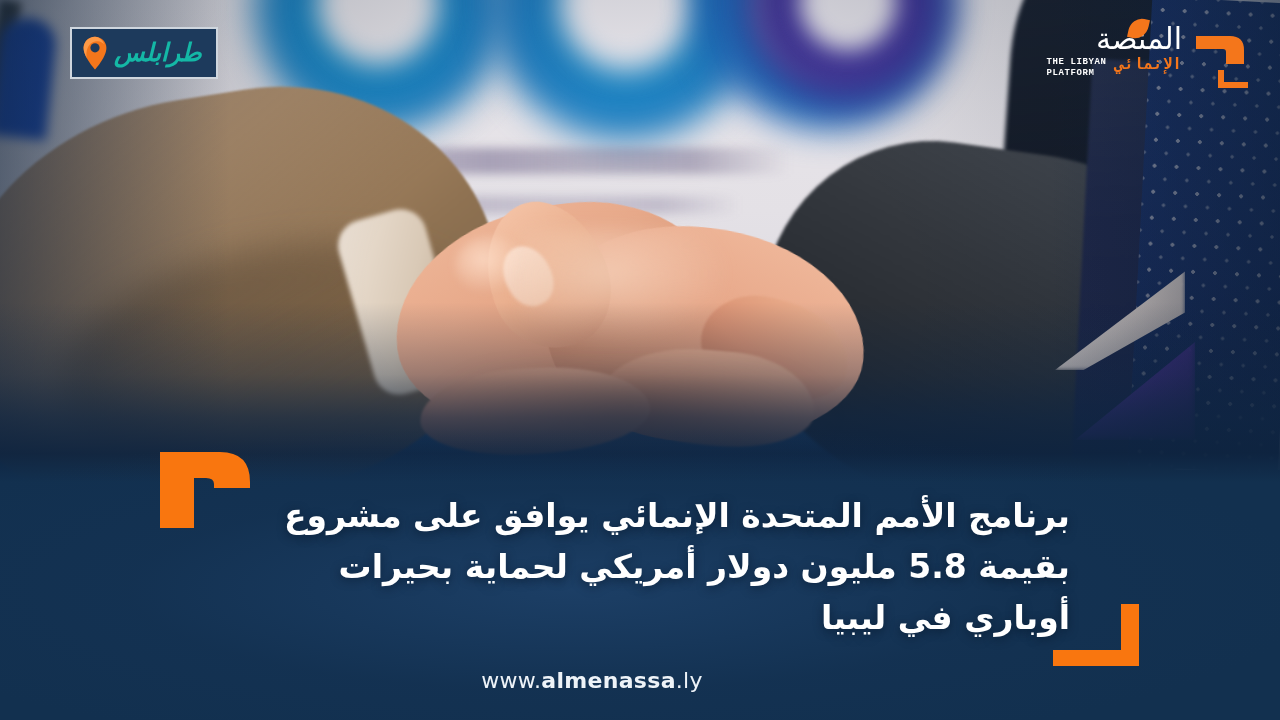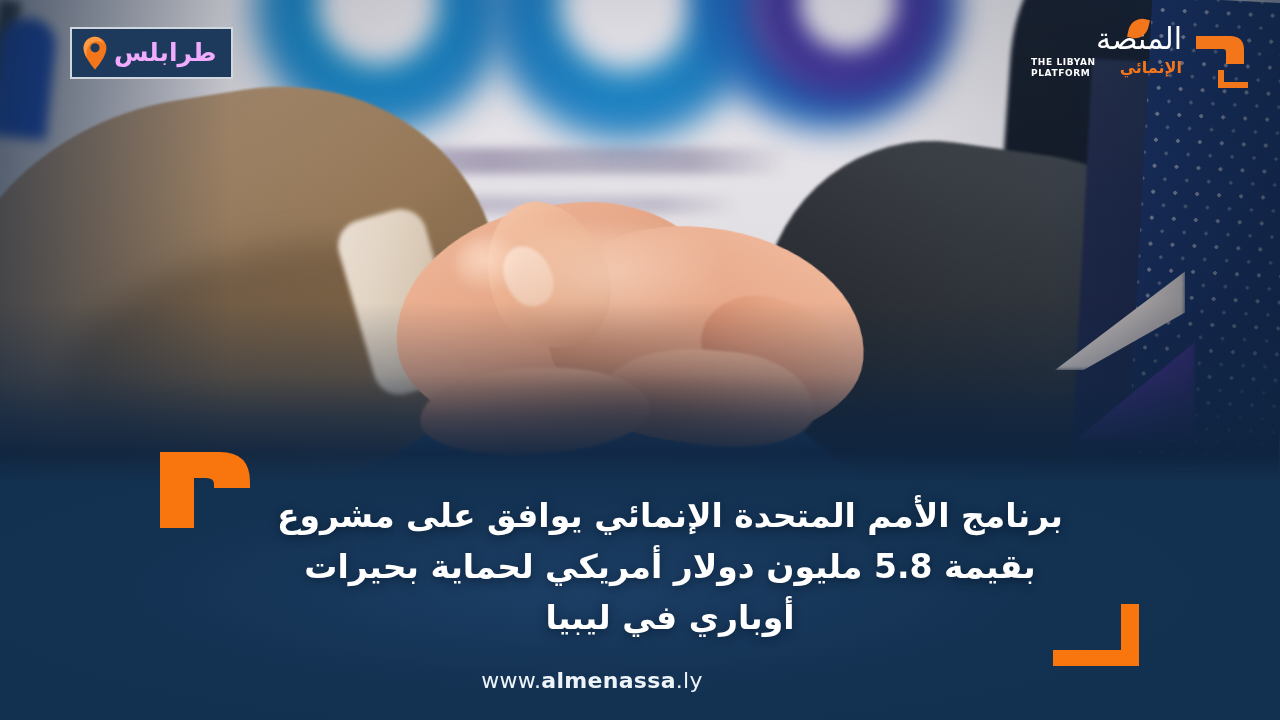--- a/index.html
+++ b/index.html
@@ -368,28 +368,29 @@
     display: flex;
     align-items: center;
     gap: 6px;
     padding: 0 14px 0 10px;
     background: #1d3a5c;
     border: 2px solid #cfd6de;
     box-sizing: border-box;
   }
   .loc-badge .pin { width: 26px; height: 34px; display: block; flex: 0 0 auto; }
   .loc-badge .loc-text {
-    color: #f0abfc;
+    color: #14b8a6;
     font-size: 25px;
     font-weight: 700;
     line-height: 1;
     direction: rtl;
     letter-spacing: .2px;
     white-space: nowrap;
     padding-bottom: 2px;
+    font-style: italic;
   }
 
   
   .brand {
     position: absolute;
     right: 22px; top: 20px;
     display: flex;
     align-items: flex-start;
     gap: 10px;
     height: 76px;
@@ -412,23 +413,24 @@
   .brand-leaf {
     position: absolute;
     right: 34px; top: -6px;
     width: 19px; height: 21px;
     background: #f4761b;
     border-radius: 70% 0 70% 0;
     transform: rotate(12deg);
   }
   .brand-sub {
     display: flex;
-    align-items: center;
-    gap: 24px;
+    align-items: flex-start;
+    gap: 8px;
     margin-top: 3px;
+    font-family: Liberation Mono, monospace;
   }
   .brand-ar2 {
     color: #f4761b;
     font-size: 16px;
     font-weight: 700;
     line-height: 1;
     direction: rtl;
   }
   .brand-en {
     color: #ffffff;
@@ -456,21 +458,20 @@
     width: 92px; height: 64px;
   }
 
   
   .headline {
     position: absolute;
     left: 270px; top: 490px;
     width: 800px;
     color: #ffffff;
     direction: rtl;
-    text-align: center;
     font-size: 33px;
     font-weight: 700;
     line-height: 1.55;
     letter-spacing: 0;
     text-shadow: 0 2px 10px rgba(6,18,34,.55);
   }
 
   
   .footer-url {
     position: absolute;

